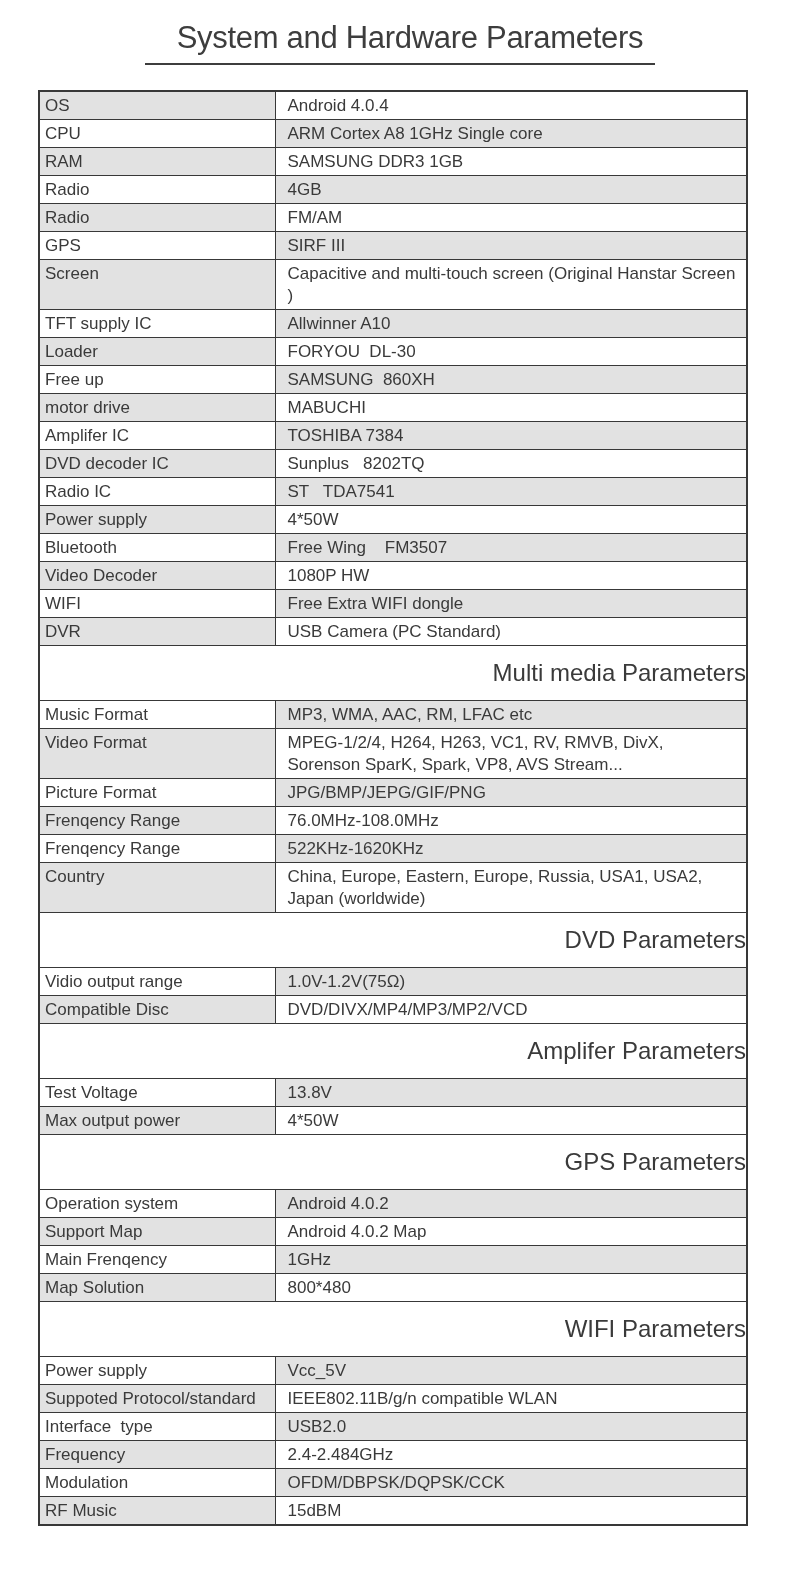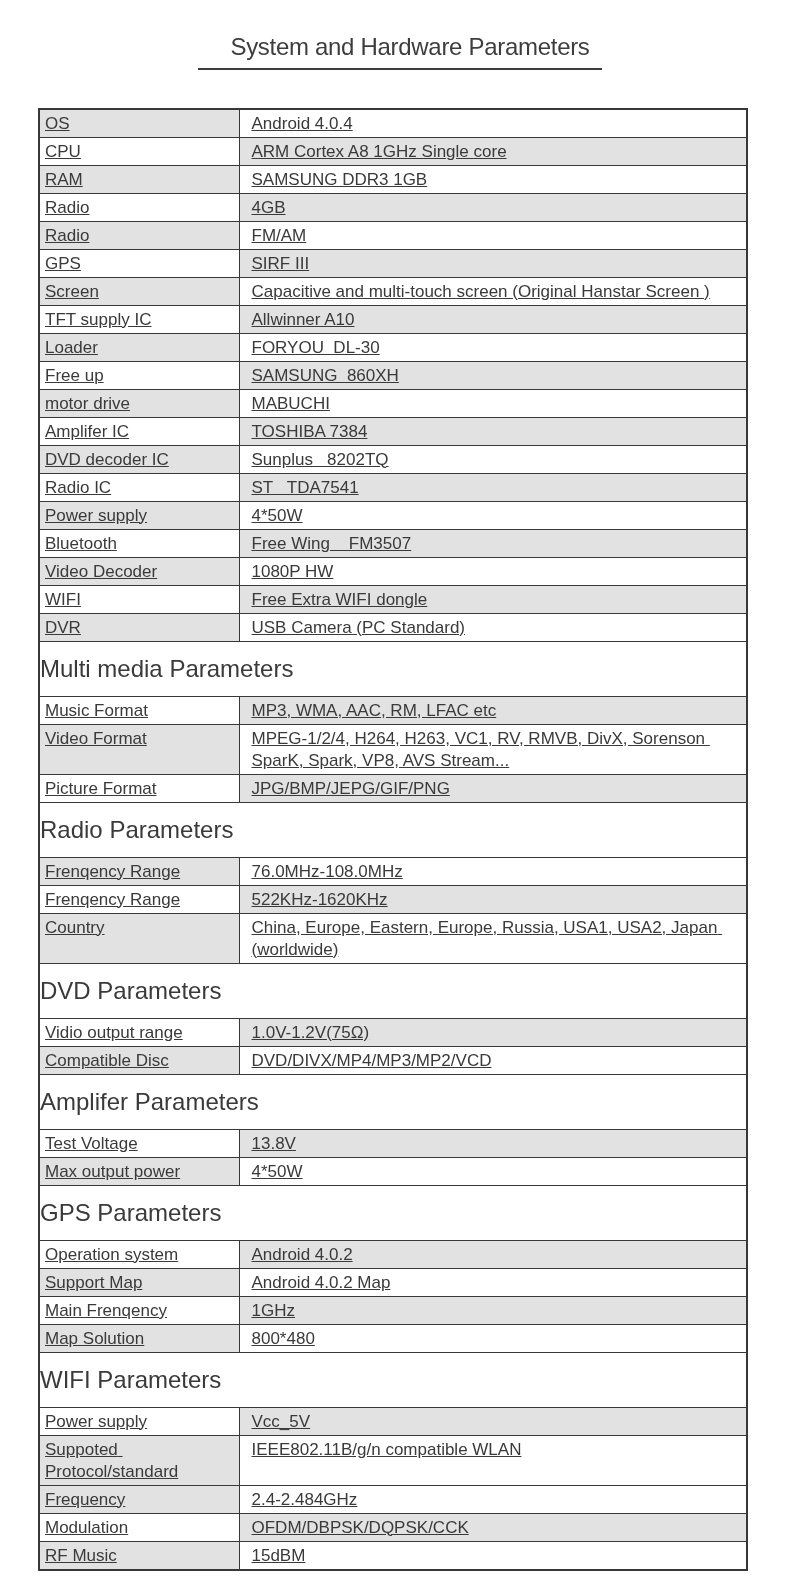--- a/index.html
+++ b/index.html
@@ -16,22 +16,22 @@
     font-family:"Liberation Sans","DejaVu Sans",sans-serif;
     color:var(--text);
     overflow:hidden;
   }
   .title-wrap{
     text-align:center;
     margin-top:20px;
   }
   h1.page-title{
     display:inline-block;
-    margin:13px;
-    font-size:24px;
+    margin:0;
+    font-size:31px;
     font-weight:400;
     letter-spacing:-0.3px;
     color:var(--title);
     border-bottom:2px solid var(--title);
     padding:0 12px 7px 32px;
   }
   table.spec{
     margin:25px 0 0 38px;
     width:710px;
     border-collapse:collapse;
@@ -42,33 +42,31 @@
   }
   table.spec{border-width:2px;}
   td{
     vertical-align:top;
     white-space:pre-wrap;
     font-size:17px;
     line-height:22px;
     color:var(--text);
   }
   td.param-label{
-    width:200px;
+    width:236px;
     padding:2.5px 4px 2.5px 5px;
-    text-decoration:underline;
   }
   td.param-value{
     padding:2.5px 6px 2.5px 12px;
-    text-decoration:underline;
   }
   td.shade{
     background:var(--shade);
   }
   td.section-header{
-    text-align:left;
+    text-align:right;
     font-size:24px;
     line-height:26px;
     padding:14px 0;
     background:#ffffff;
     white-space:normal;
   }
 </style>
 </head>
 <body>
 
@@ -163,23 +161,20 @@
   </tr>
       <tr>
     <td class="param-label shade">Video Format</td>
     <td class="param-value">MPEG-1/2/4, H264, H263, VC1, RV, RMVB, DivX, Sorenson SparK, Spark, VP8, AVS Stream...</td>
   </tr>
       <tr>
     <td class="param-label">Picture Format</td>
     <td class="param-value shade">JPG/BMP/JEPG/GIF/PNG</td>
   </tr>
       <tr>
-    <td class="section-header" colspan="2">Radio Parameters</td>
-  </tr>
-      <tr>
     <td class="param-label shade">Frenqency Range</td>
     <td class="param-value">76.0MHz-108.0MHz</td>
   </tr>
       <tr>
     <td class="param-label">Frenqency Range</td>
     <td class="param-value shade">522KHz-1620KHz</td>
   </tr>
       <tr>
     <td class="param-label shade">Country</td>
     <td class="param-value">China, Europe, Eastern, Europe, Russia, USA1, USA2, Japan (worldwide)</td>
@@ -228,20 +223,24 @@
       <tr>
     <td class="section-header" colspan="2">WIFI Parameters</td>
   </tr>
       <tr>
     <td class="param-label">Power supply</td>
     <td class="param-value shade">Vcc_5V</td>
   </tr>
       <tr>
     <td class="param-label shade">Suppoted Protocol/standard</td>
     <td class="param-value">IEEE802.11B/g/n compatible WLAN</td>
+  </tr>
+      <tr>
+    <td class="param-label">Interface  type</td>
+    <td class="param-value shade">USB2.0</td>
   </tr>
       <tr>
     <td class="param-label shade">Frequency</td>
     <td class="param-value">2.4-2.484GHz</td>
   </tr>
       <tr>
     <td class="param-label">Modulation</td>
     <td class="param-value shade">OFDM/DBPSK/DQPSK/CCK</td>
   </tr>
       <tr>

